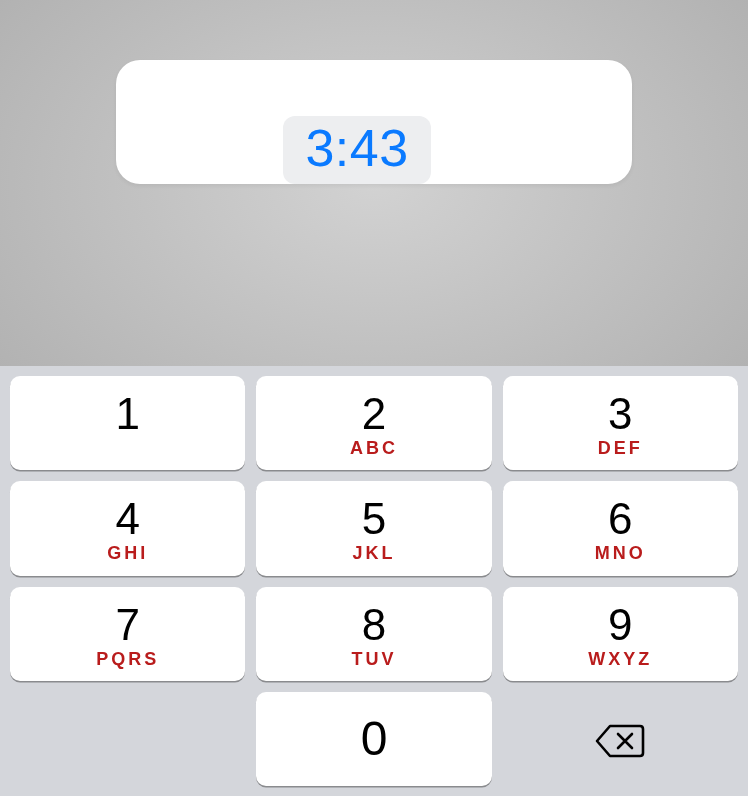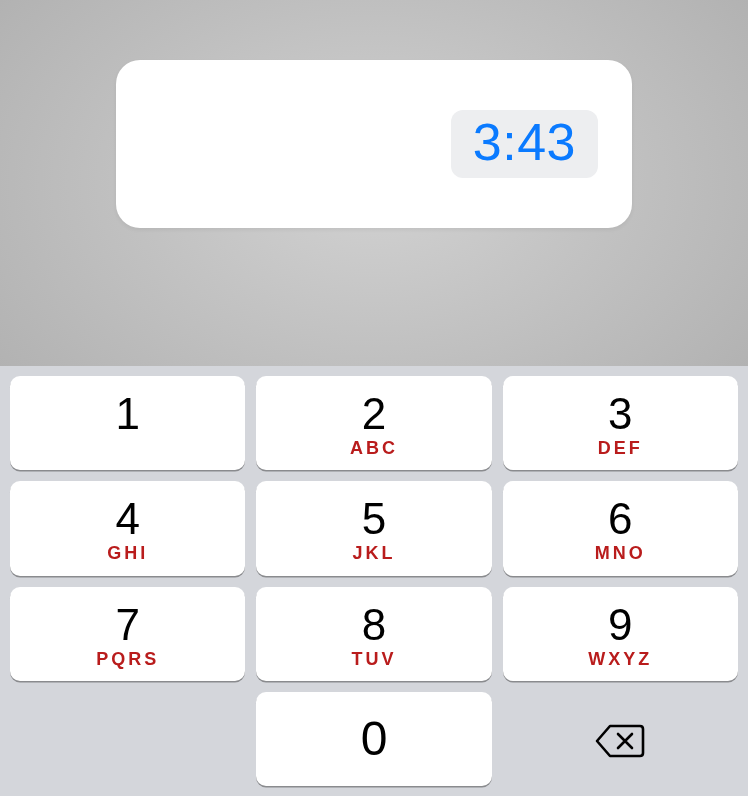--- a/index.html
+++ b/index.html
@@ -19,29 +19,30 @@
     .upper {
       width: 100%;
       height: 367px;
       background: radial-gradient(ellipse 110% 150% at 50% 50%, #d2d2d2 0%, #b0b0b0 60%, #8e8e8e 100%);
       display: flex;
       justify-content: center;
       padding-top: 60px;
     }
     .time-card {
       width: 516px;
-      height: 168px;
+      height: 124px;
       background: #ffffff;
       border-radius: 24px;
       display: flex;
       align-items: center;
       justify-content: flex-end;
       padding-right: 34px;
       gap: 26px;
       box-shadow: 0 2px 4px rgba(0,0,0,0.06);
+      flex-direction: column;
     }
     .time-field {
       background: #edeef0;
       border-radius: 12px;
       padding: 6px 22px 10px 22px;
       color: #0a7aff;
       font-size: 52px;
       font-weight: 400;
       letter-spacing: 0.5px;
       line-height: 1;

